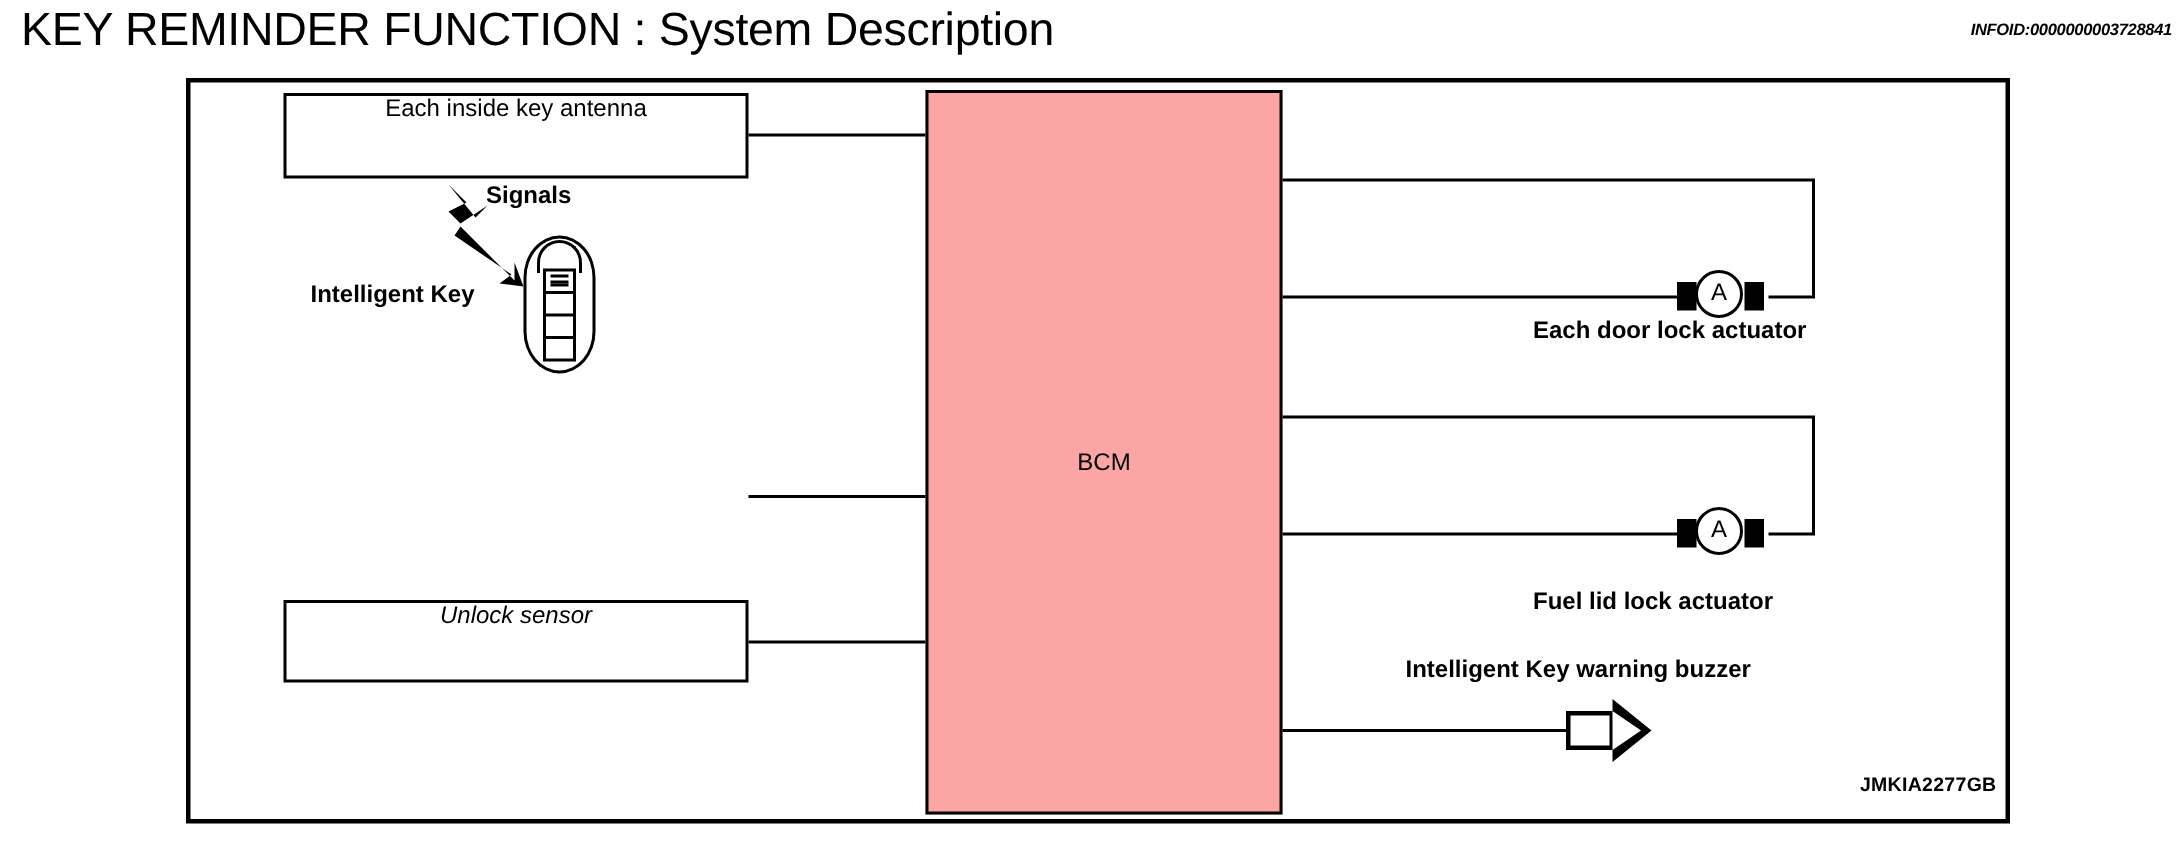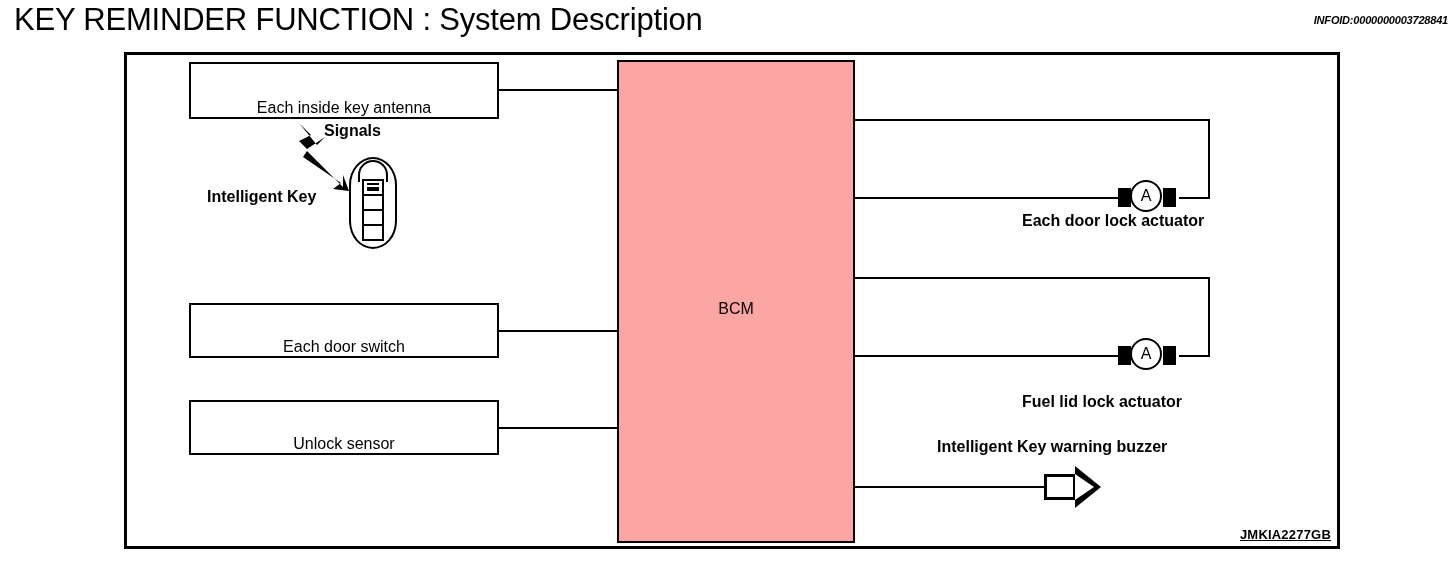--- a/index.html
+++ b/index.html
@@ -65,28 +65,28 @@
     height: 491px;
   }
 
   
   .sig-box {
     position: absolute;
     border: 2px solid #000;
     box-sizing: border-box;
     background: #fff;
     display: flex;
-    align-items: flex-end;
+    align-items: flex-start;
     justify-content: center;
     font-size: 16px;
     white-space: nowrap;
   }
   #box-antenna   { left: 62px;  top: 7px;   width: 310px; height: 57px; }
   #box-door-sw   { left: 62px;  top: 248px; width: 310px; height: 55px; }
-  #box-unlock    { left: 62px;  top: 345px; width: 310px; height: 55px; }
+  #box-unlock    { left: 62px;  top: 345px; width: 310px; height: 55px; font-style: italic; }
 
   #box-bcm {
     position: absolute;
     left: 490px;
     top: 5px;
     width: 238px;
     height: 483px;
     border: 2px solid #000;
     box-sizing: border-box;
     background: #fca5a5;
@@ -309,44 +309,40 @@
     left: 0;
     right: 0;
     top: 2px;
     border-top: 2px solid #000;
   }
 
   
   #figure-code {
     position: absolute;
     right: 6px;
-    bottom: 4px;
+    bottom: 16px;
     font-size: 13px;
     font-weight: bold;
     white-space: nowrap;
     letter-spacing: 0.2px;
-    text-decoration: underline;
   }
 </style>
 </head>
 <body>
 
 <div id="page">
 
   <div id="page-title">KEY REMINDER FUNCTION : System Description</div>
   <div id="infoid">INFOID:0000000003728841</div>
 
   <div id="diagram-frame">
     <div class="inner">
 
       <div class="sig-box" id="box-antenna">
         <span>Each inside key antenna</span>
-      </div>
-      <div class="sig-box" id="box-door-sw">
-        <span>Each door switch</span>
       </div>
       <div class="sig-box" id="box-unlock">
         <span>Unlock sensor</span>
       </div>
 
       <div id="box-bcm">
         <div id="bcm-label">BCM</div>
       </div>
 
       <div class="wire-h" id="wire-antenna"></div>

